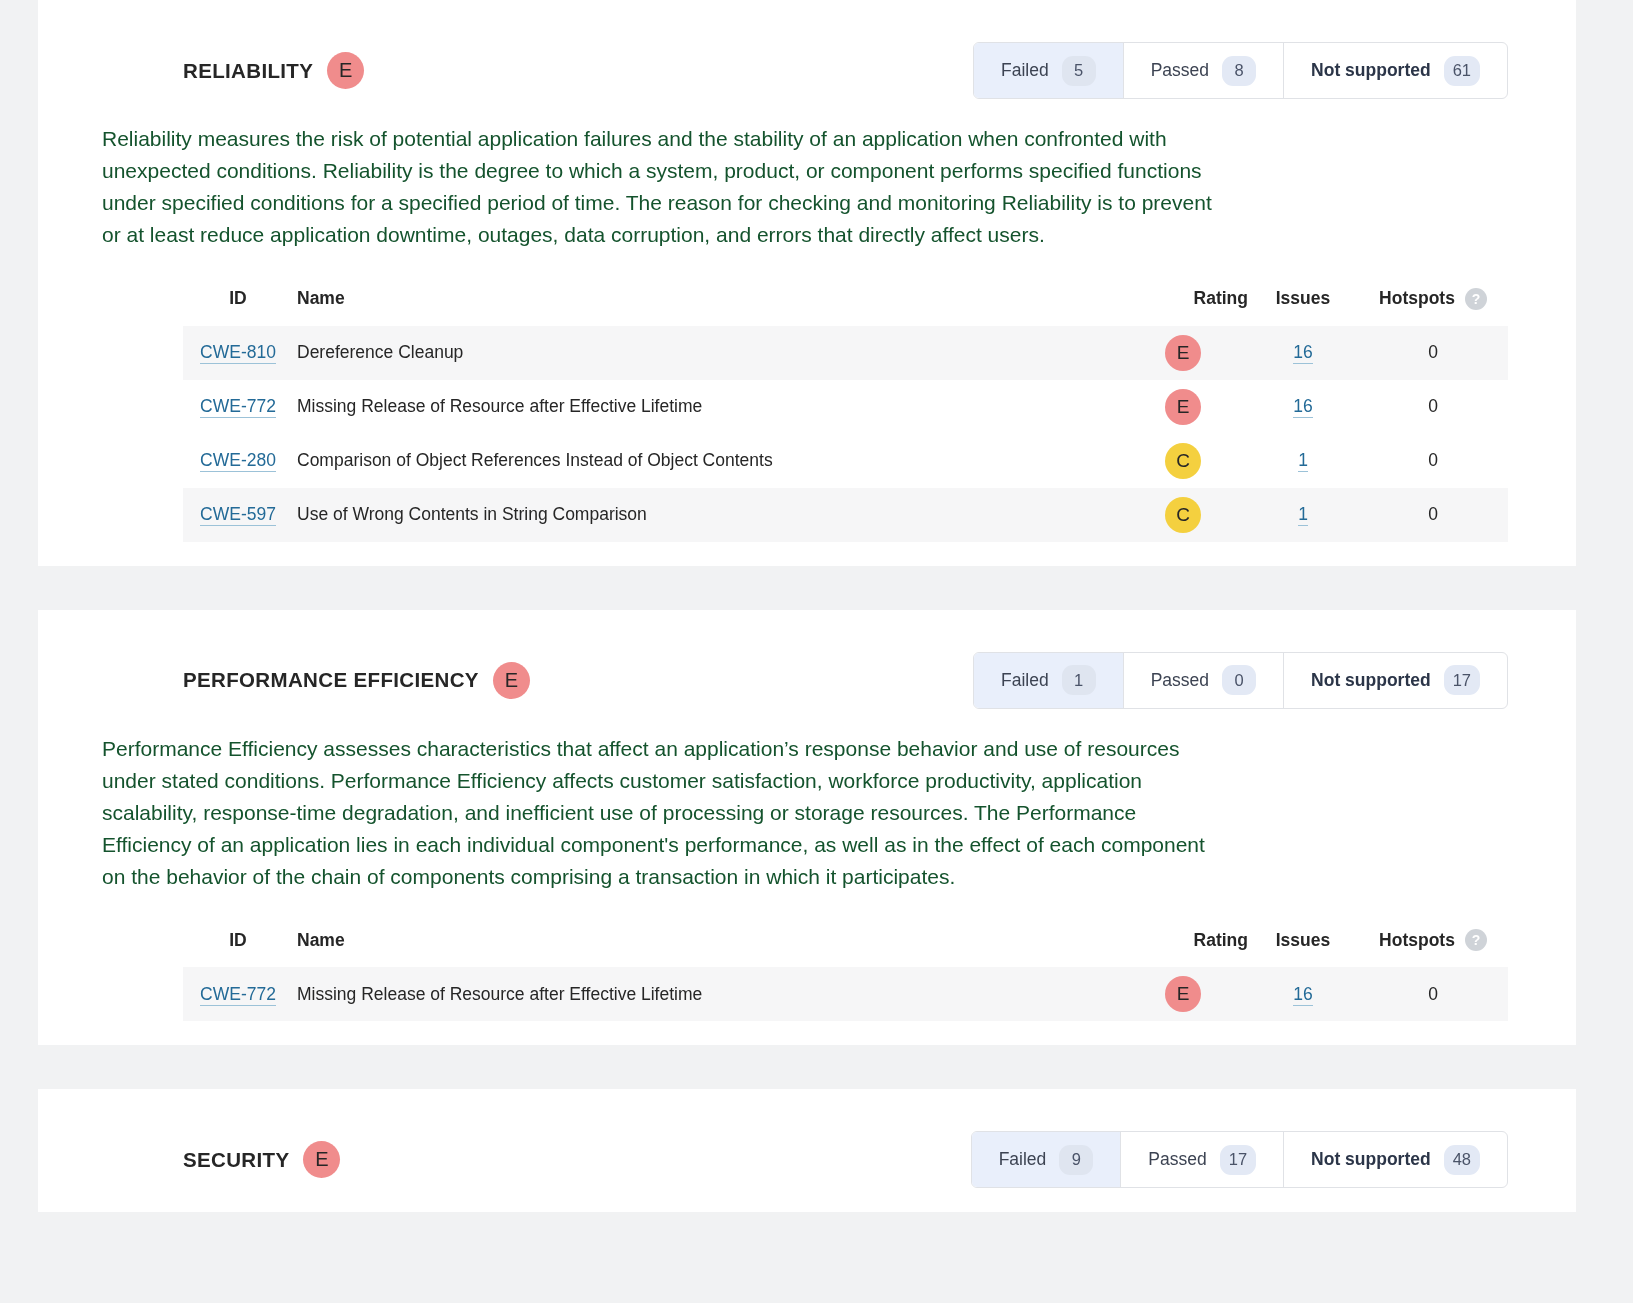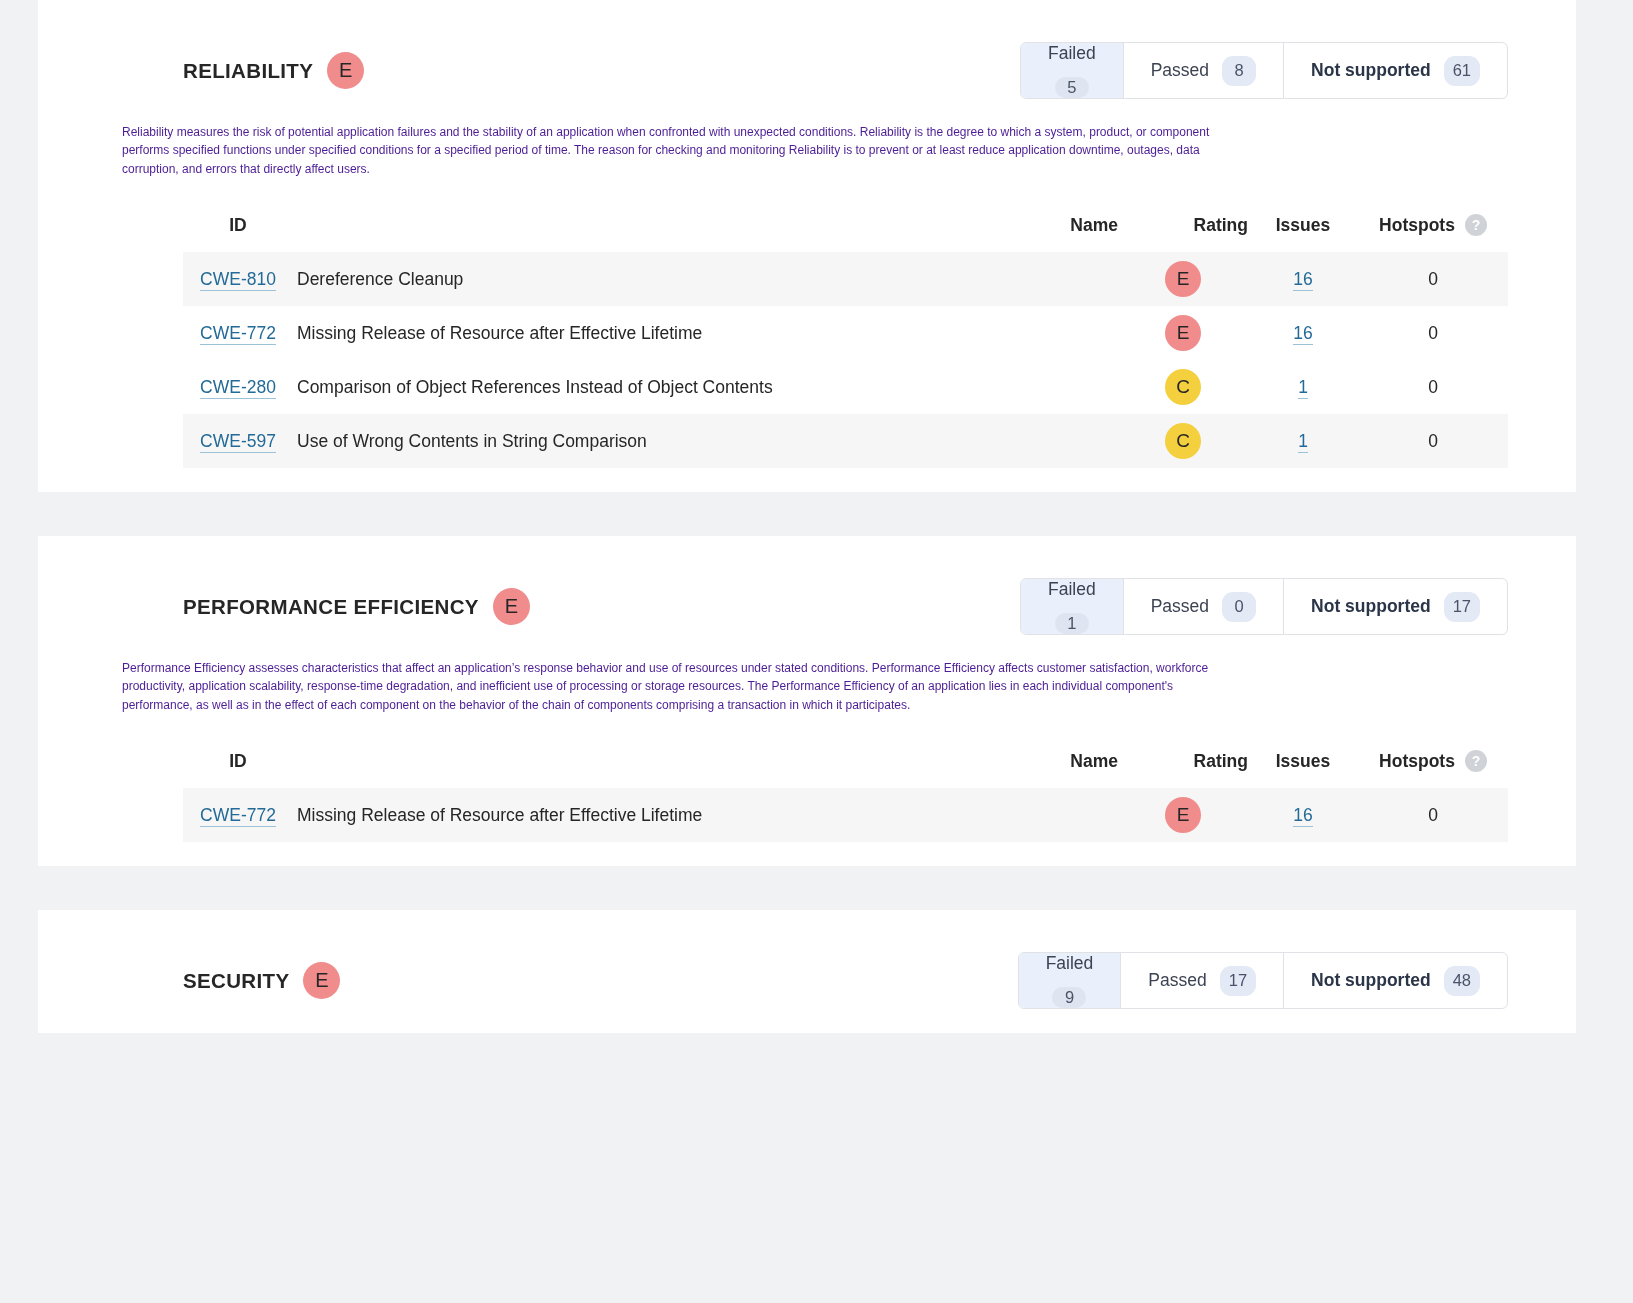--- a/index.html
+++ b/index.html
@@ -70,57 +70,57 @@
     align-items: center;
     gap: 13px;
     padding: 0 27px;
     font-size: 17.5px;
     color: #3c4352;
     border-right: 1px solid #e0e2e6;
     cursor: pointer;
     white-space: nowrap;
   }
   .pill:last-child { border-right: none; }
-  .pill.selected { background: #e9effb; flex-direction: column; }
+  .pill.selected { background: #e9effb; }
   .pill.strong { font-weight: bold; color: #2b3548; }
   .pill-count {
     background: #e3e9f5;
     border-radius: 11px;
     min-width: 34px;
     height: 30px;
     display: inline-flex;
     align-items: center;
     justify-content: center;
     padding: 0 9px;
     font-size: 16.5px;
     font-weight: normal;
     color: #4a5368;
   }
   .pill.selected .pill-count { background: #dfe5f0; }
 
   .description {
-    padding: 24px 80px 0 84px;
-    font-size: 12px;
+    padding: 24px 80px 0 64px;
+    font-size: 21px;
     line-height: 1.53;
-    color: #4c1d95;
+    color: #14532d;
     max-width: 1265px;
   }
 
   .table-wrap { padding: 36px 68px 0 145px; }
   table { width: 100%; border-collapse: collapse; }
   thead th {
     font-size: 17.5px;
     font-weight: bold;
     color: #262626;
     padding: 0 0 16px 0;
     text-align: left;
     white-space: nowrap;
   }
   th.col-id { width: 100px; text-align: center; padding-left: 10px;}
-  th.col-name { text-align: right; padding-left: 14px; }
+  th.col-name { text-align: left; padding-left: 14px; }
   th.col-rating { width: 130px; text-align: right; }
   th.col-issues { width: 110px; text-align: center; }
   th.col-hotspots { width: 150px; text-align: center; }
   .hotspots-head {
     display: inline-flex;
     align-items: center;
     gap: 10px;
     justify-content: center;
     width: 100%;
   }

